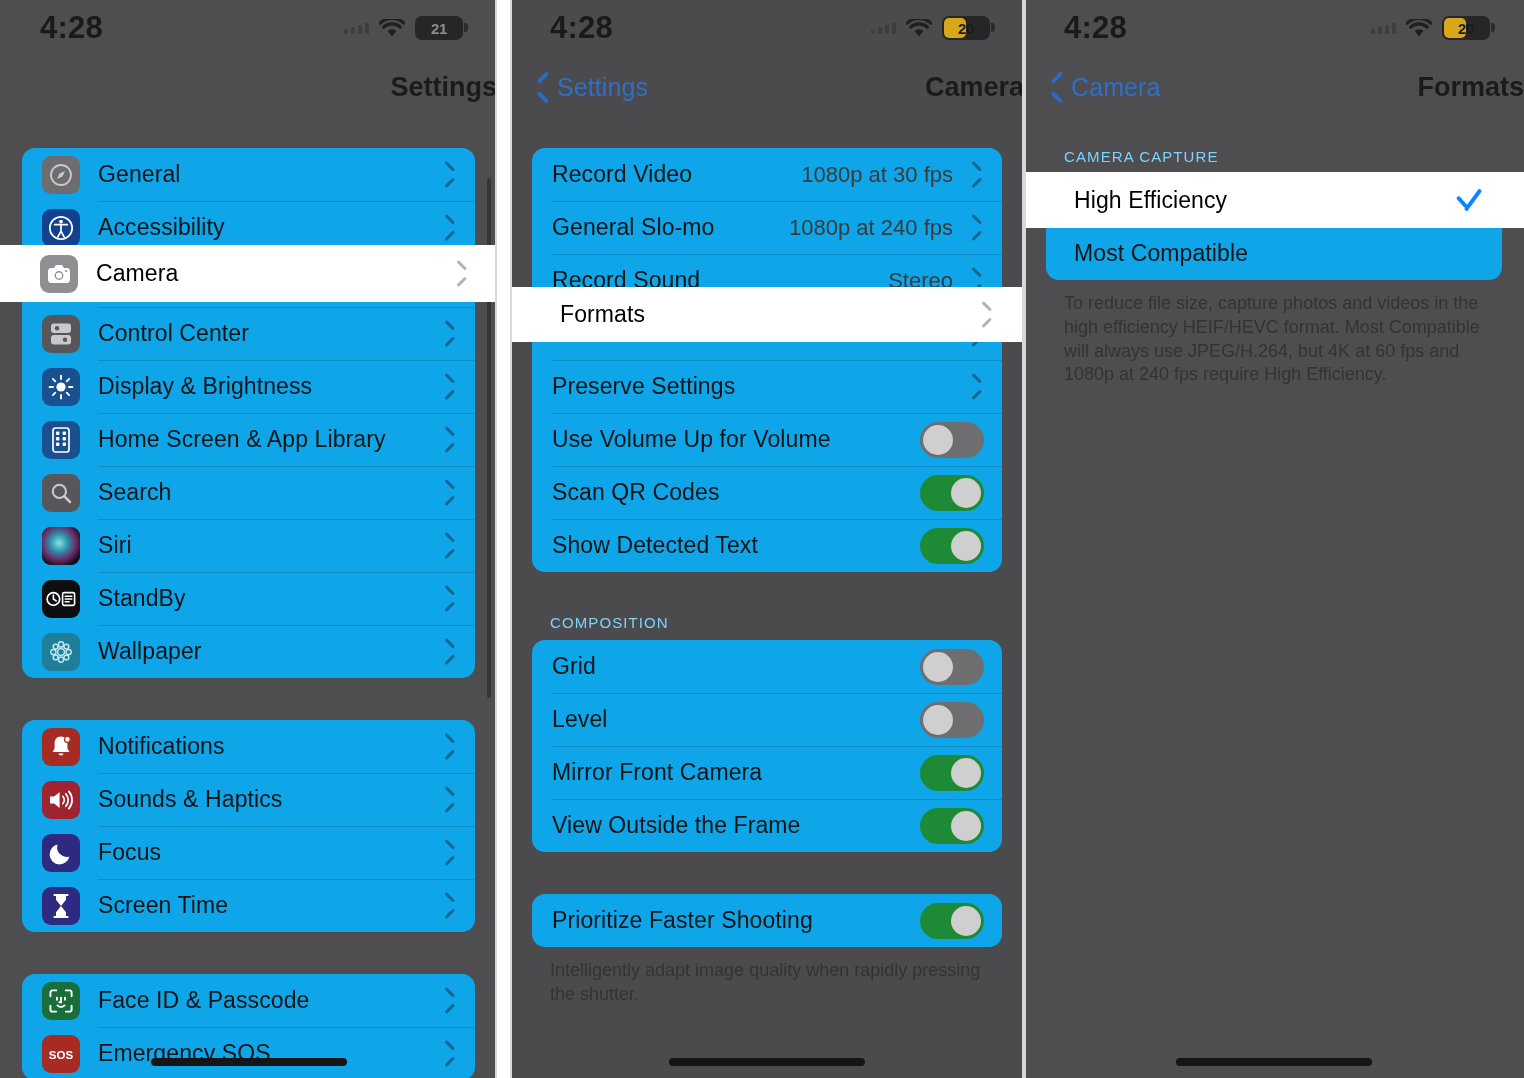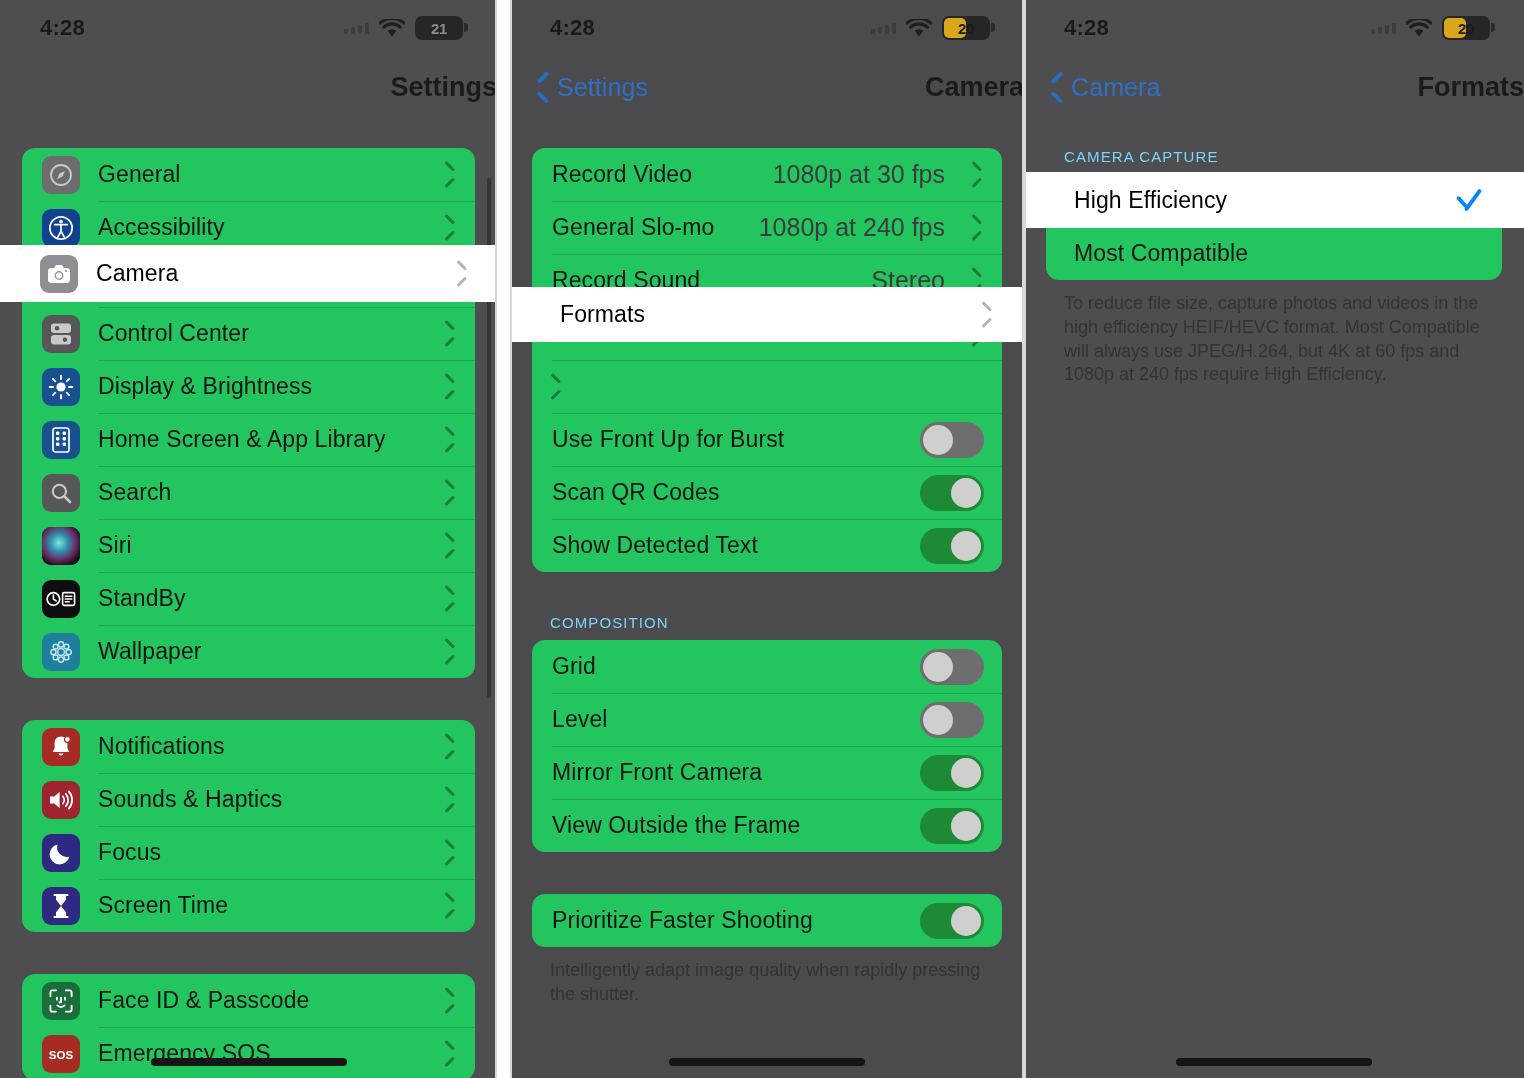--- a/index.html
+++ b/index.html
@@ -15,21 +15,21 @@
   .panel.p2 { width:514px; }
   .panel.p3 { width:500px; }
 
   
   .screen { position:absolute; inset:0; background:#4e4e51; }
   .screen.alt { background:#4b4b4e; }
 
   
   .statusbar { position:relative; height:56px; display:flex; align-items:center;
                justify-content:space-between; padding:0 34px 0 40px; }
-  .sb-time { font-size:22px; font-weight:600; color:#1a1a1a; letter-spacing:.2px; }
+  .sb-time { font-size:31px; font-weight:600; color:#1a1a1a; letter-spacing:.2px; }
   .sb-right { display:flex; align-items:center; gap:10px; }
   .sb-dots { display:flex; gap:3px; align-items:flex-end; opacity:.42; }
   .sb-dots i { display:block; width:4px; background:#2a2a2a; border-radius:1px; }
   .sb-dots i:nth-child(1){height:5px;} .sb-dots i:nth-child(2){height:7px;}
   .sb-dots i:nth-child(3){height:9px;} .sb-dots i:nth-child(4){height:11px;}
   .sb-wifi { width:26px; height:19px; position:relative; }
   .batt { position:relative; width:48px; height:24px; border-radius:7px;
           background:#262628; display:flex; align-items:center; justify-content:center; }
   .batt::after { content:""; position:absolute; right:-5px; top:7px; width:4px; height:9px;
                  border-radius:0 3px 3px 0; background:#2b2b2d; }
@@ -46,28 +46,28 @@
               display:flex; align-items:center; gap:8px; }
   .chev-back { width:15px; height:26px; position:relative; }
   .chev-back::before, .chev-back::after { content:""; position:absolute; left:4px;
     width:14px; height:3.6px; border-radius:2px; background:#2a6bc4; }
   .chev-back::before { top:6px; transform:rotate(-45deg); transform-origin:left center; }
   .chev-back::after  { bottom:6px; transform:rotate(45deg); transform-origin:left center; }
   .nav-back-label { font-size:25px; color:#2f6fc6; letter-spacing:.1px; }
 
   
   .scroll { position:relative; height:calc(1078px - 118px); overflow:hidden; }
-  .group { margin:0 22px; border-radius:13px; background:#22c55e; overflow:hidden; }
+  .group { margin:0 22px; border-radius:13px; background:#0ea5e9; overflow:hidden; }
   .row { position:relative; display:flex; align-items:center; height:53px;
          padding:0 18px 0 20px; }
   .row + .row::before { content:""; position:absolute; left:20px; right:0; top:0;
                         height:1px; background:rgba(0,0,0,.14); }
   .row.with-icon + .row.with-icon::before { left:76px; }
   .row-label { font-size:23px; color:#141414; flex:1; letter-spacing:.1px; white-space:nowrap; }
-  .row-value { font-size:25px; color:#3b3b3d; margin-right:28px; white-space:nowrap; }
+  .row-value { font-size:22px; color:#3b3b3d; margin-right:20px; white-space:nowrap; }
   .chev { width:11px; height:19px; position:relative; flex:none; opacity:.45; }
   .chev::before, .chev::after { content:""; position:absolute; right:3px; width:12px;
     height:3px; border-radius:2px; background:#1e1e1e; }
   .chev::before { top:4px; transform:rotate(45deg); transform-origin:right center; }
   .chev::after  { bottom:4px; transform:rotate(-45deg); transform-origin:right center; }
 
   .app-icon { width:38px; height:38px; border-radius:9px; margin-right:18px; flex:none;
               position:relative; display:flex; align-items:center; justify-content:center;
               overflow:hidden; }
   .app-icon svg { display:block; }
@@ -450,24 +450,25 @@
           <div class="row">
             <span class="row-label">Record Sound</span>
             <span class="row-value">Stereo</span>
             <span class="chev"></span>
           </div>
           <div class="row">
             <span class="row-label">Formats</span>
             <span class="chev"></span>
           </div>
           <div class="row">
-            <span class="chev"></span>
-          </div>
-          <div class="row">
-            <span class="row-label">Use Front Up for Burst</span>
+            <span class="row-label">Preserve Settings</span>
+            <span class="chev"></span>
+          </div>
+          <div class="row">
+            <span class="row-label">Use Volume Up for Volume</span>
             <span class="toggle off">
               <span class="knob"></span>
             </span>
           </div>
           <div class="row">
             <span class="row-label">Scan QR Codes</span>
             <span class="toggle on">
               <span class="knob"></span>
             </span>
           </div>

